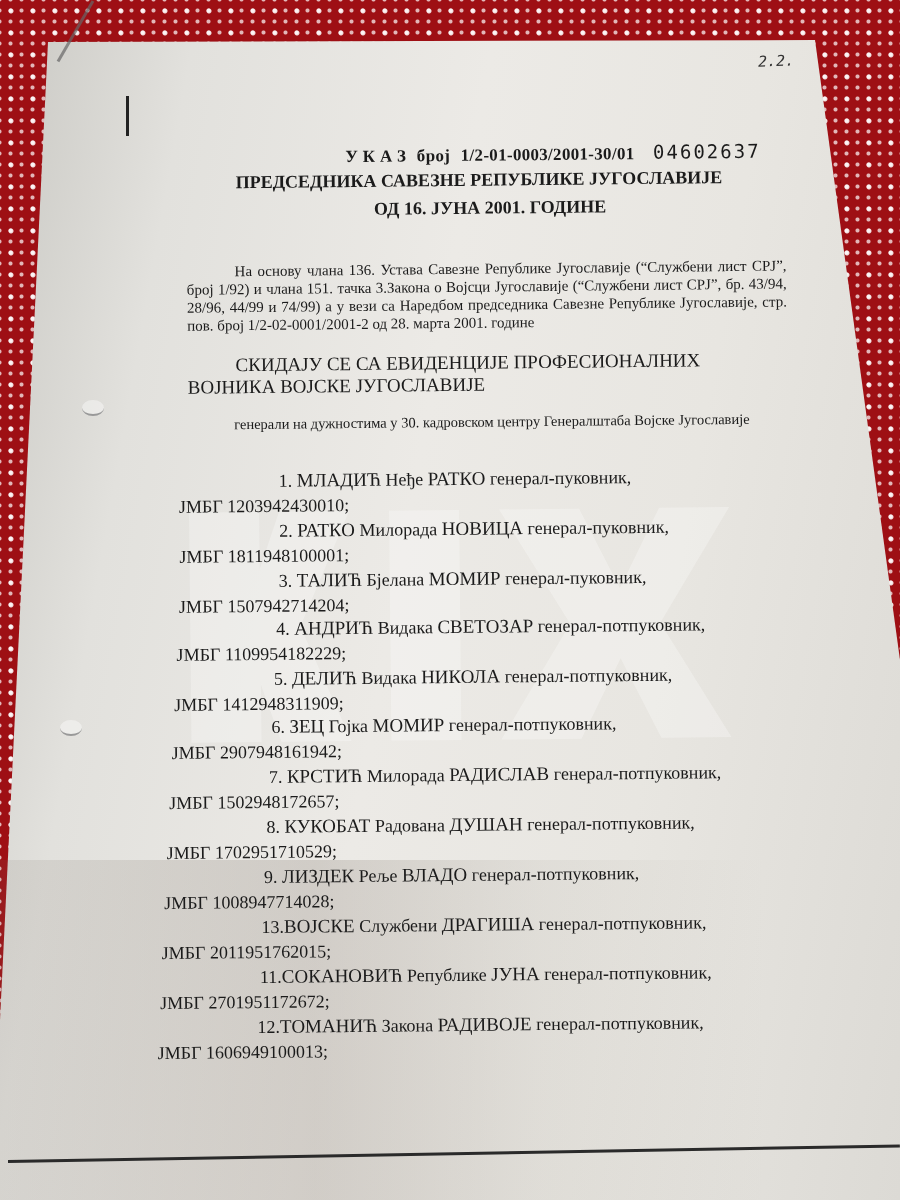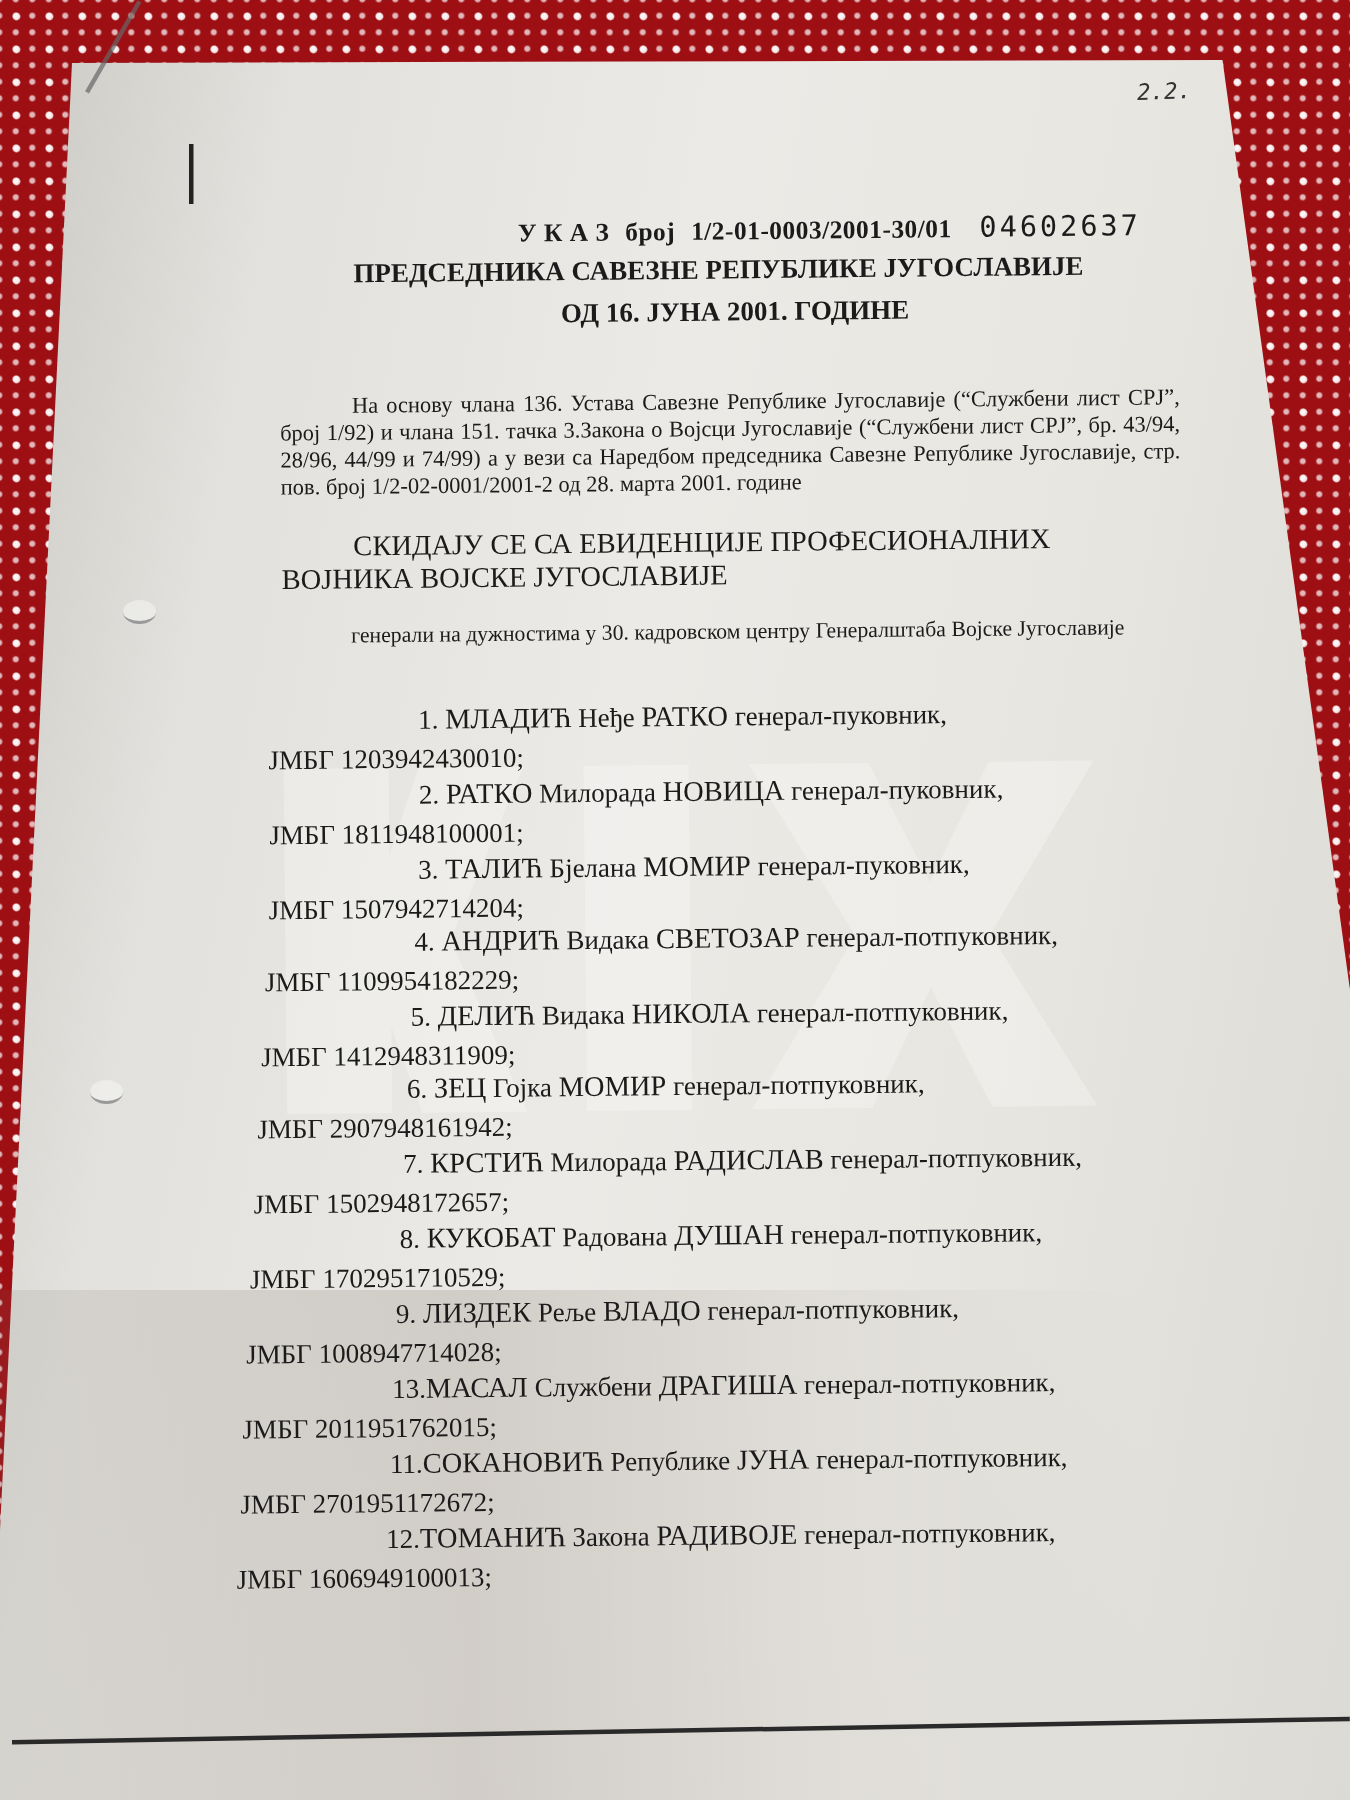--- a/index.html
+++ b/index.html
@@ -144,21 +144,21 @@
     </div>
     <div class="entry" style="left:264px; top:814px;">
       <span class="line1"><span>8.</span> <span class="surname">КУКОБАТ</span> <span>Радована</span> <span class="firstname">ДУШАН</span> <span class="rank">генерал-потпуковник,</span></span>
       <span class="line2" style="margin-left:-100px;"><span>ЈМБГ</span> <span>1702951710529;</span></span>
     </div>
     <div class="entry" style="left:261px; top:864px;">
       <span class="line1"><span>9.</span> <span class="surname">ЛИЗДЕК</span> <span>Реље</span> <span class="firstname">ВЛАДО</span> <span class="rank">генерал-потпуковник,</span></span>
       <span class="line2" style="margin-left:-100px;"><span>ЈМБГ</span> <span>1008947714028;</span></span>
     </div>
     <div class="entry" style="left:258px; top:914px;">
-      <span class="line1"><span>13.</span><span class="surname">МАСАЛ</span> <span>Службени</span> <span class="firstname">ДРАГИША</span> <span class="rank">генерал-потпуковник,</span></span>
+      <span class="line1"><span>13.</span><span class="surname">ВОЈСКЕ</span> <span>Службени</span> <span class="firstname">ДРАГИША</span> <span class="rank">генерал-потпуковник,</span></span>
       <span class="line2" style="margin-left:-100px;"><span>ЈМБГ</span> <span>2011951762015;</span></span>
     </div>
     <div class="entry" style="left:256px; top:964px;">
       <span class="line1"><span>11.</span><span class="surname">СОКАНОВИЋ</span> <span>Републике</span> <span class="firstname">ЈУНА</span> <span class="rank">генерал-потпуковник,</span></span>
       <span class="line2" style="margin-left:-100px;"><span>ЈМБГ</span> <span>2701951172672;</span></span>
     </div>
     <div class="entry" style="left:253px; top:1014px;">
       <span class="line1"><span>12.</span><span class="surname">ТОМАНИЋ</span> <span>Закона</span> <span class="firstname">РАДИВОЈЕ</span> <span class="rank">генерал-потпуковник,</span></span>
       <span class="line2" style="margin-left:-100px;"><span>ЈМБГ</span> <span>1606949100013;</span></span>
     </div>

